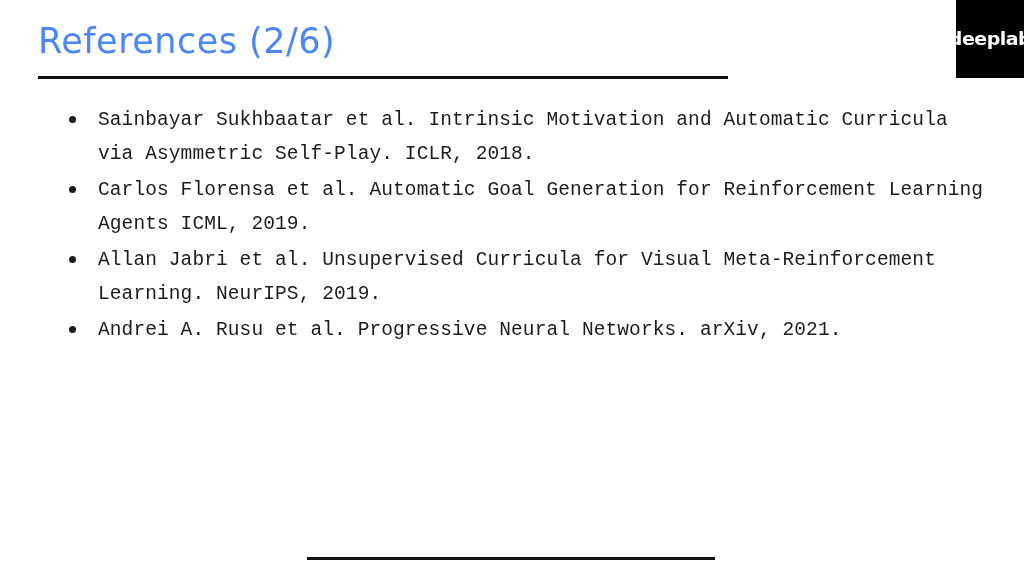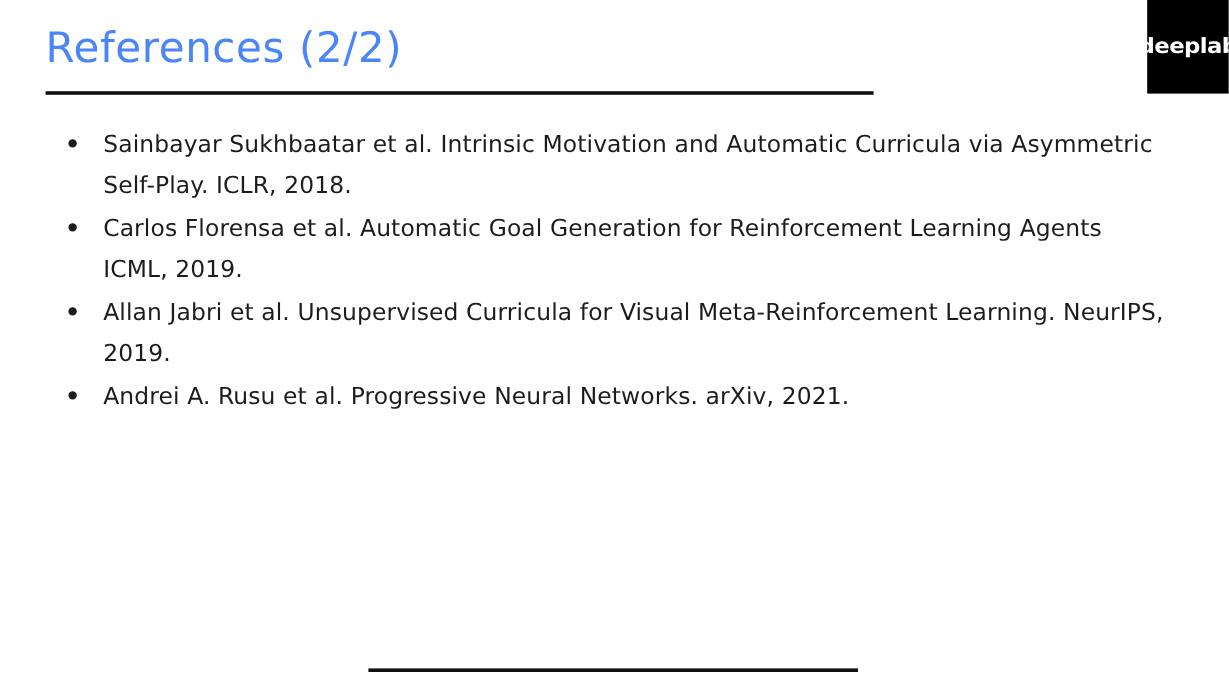--- a/index.html
+++ b/index.html
@@ -61,26 +61,27 @@
     left: 38px;
     top: 76px;
     width: 690px;
     height: 3px;
     background: #111111;
   }
 
   
   .refs {
     position: absolute;
-    left: 48px;
+    left: 60px;
     top: 104px;
     width: 930px;
     list-style: none;
     margin: 0;
     padding: 0;
+    font-family: Liberation Mono, monospace;
   }
   .refs li {
     position: relative;
     padding-left: 38px;
     margin-bottom: 3px;
     font-size: 19.5px;
     line-height: 1.72;
     color: #1c1c1c;
     letter-spacing: 0.1px;
   }
@@ -106,21 +107,21 @@
 </style>
 </head>
 <body>
 
 <div class="slide">
 
   <div class="logo-block">
     <span class="logo-text">deeplab</span>
   </div>
 
-  <div class="title">References (2/2)</div>
+  <div class="title">References (2/6)</div>
   <div class="title-rule"></div>
 
   <ul class="refs">
     <li>
       <span class="dot"></span>
       <span>Sainbayar Sukhbaatar et al. Intrinsic Motivation and Automatic Curricula via Asymmetric Self-Play. ICLR, 2018.</span>
     </li>
     <li>
       <span class="dot"></span>
       <span>Carlos Florensa et al. Automatic Goal Generation for Reinforcement Learning Agents ICML, 2019.</span>

